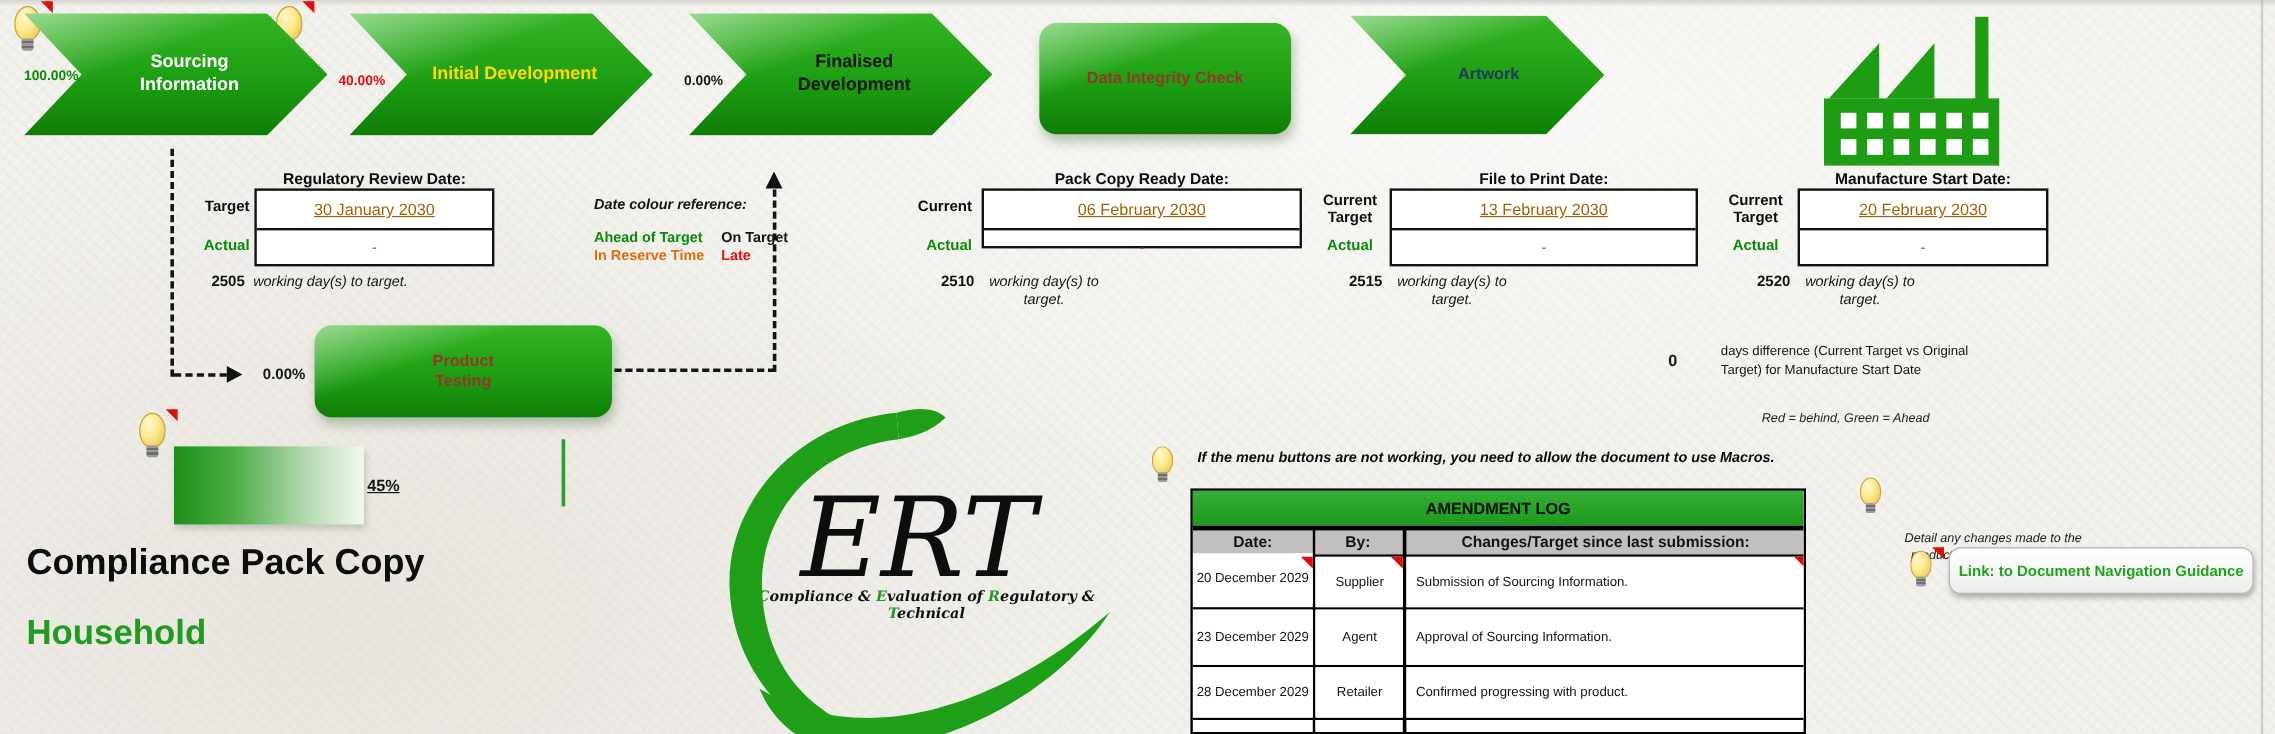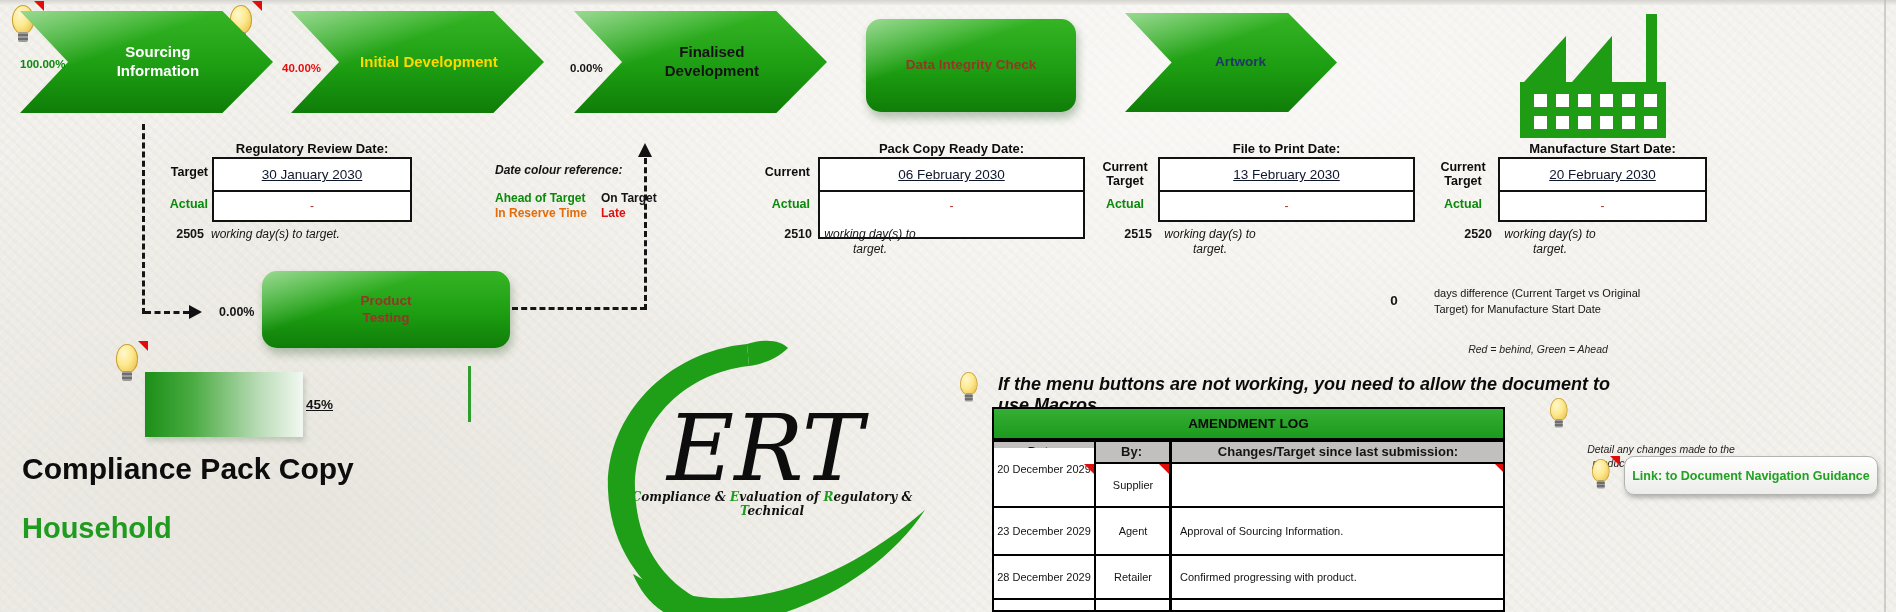--- a/index.html
+++ b/index.html
@@ -25,21 +25,21 @@
   .shape-label{position:absolute;inset:0;display:flex;align-items:center;justify-content:center;
     text-align:center;font-weight:bold;font-size:15px;line-height:1.25;}
   .chev .shape-label{padding-left:9%;}
   .pct{position:absolute;font-weight:bold;font-size:11.5px;}
 
   
   .sec-header{position:absolute;font-weight:bold;font-size:13px;text-align:center;color:#0c0c0c;}
   .datebox{position:absolute;background:#fff;border:2px solid #111;box-sizing:border-box;}
   .datebox .r1{height:31px;border-bottom:2px solid #111;display:flex;align-items:center;justify-content:center;}
   .datebox .r2{height:28px;display:flex;align-items:center;justify-content:center;}
-  .dateval{font-size:13.5px;color:#0f172a;text-decoration:underline;}
+  .dateval{font-size:13.5px;color:#a16207;text-decoration:underline;}
   .dashval{font-size:12px;color:#b03028;}
   .rowlab{position:absolute;font-weight:bold;font-size:12.5px;text-align:right;line-height:14px;color:#0c0c0c;}
   .rowlab.grn{color:#0a8a0a;}
   .dnum{position:absolute;font-weight:bold;font-size:12.5px;text-align:right;}
   .dtxt{position:absolute;font-style:italic;font-size:12px;line-height:15px;}
   .dtxt.wrap{width:96px;text-align:center;}
 
   
   .leg-title{position:absolute;font-style:italic;font-weight:bold;font-size:12px;}
   .leg-item{position:absolute;font-weight:bold;font-size:12px;}
@@ -76,21 +76,21 @@
     background:linear-gradient(#34ae34,#1d9a1d);display:flex;align-items:center;justify-content:center;
     font-weight:bold;font-size:13.5px;color:#0b0b0b;}
   .amd .ghdr{position:absolute;left:0;top:31px;width:100%;height:22px;background:#c1c0bf;box-sizing:border-box;}
   .amd .hcell,.amd .cell{position:absolute;display:flex;align-items:center;box-sizing:border-box;}
   .amd .hcell{font-weight:bold;font-size:13px;justify-content:center;}
   .amd .cell{font-size:11px;justify-content:center;text-align:center;background:#fff;}
   .amd .cell.left{justify-content:flex-start;text-align:left;padding-left:8px;}
   .amd .vl{position:absolute;width:0;border-left:2px solid #000;}
   .amd .hl{position:absolute;left:0;width:100%;height:0;border-top:2px solid #000;}
 
-  .note-macros{position:absolute;font-weight:bold;font-style:italic;font-size:18px;color:#0b0b0b;}
+  .note-macros{position:absolute;font-weight:bold;font-style:italic;font-size:12px;color:#0b0b0b;}
   .note-side{position:absolute;font-style:italic;font-size:10.5px;line-height:14px;text-align:center;color:#222;margin-top:46px;}
   .navbtn{position:absolute;border:1px solid #b3b3b0;border-radius:10px;
     background:linear-gradient(#ffffff,#ececea);box-shadow:1px 3px 4px rgba(120,120,115,.5);
     display:flex;align-items:center;justify-content:center;font-weight:bold;font-size:12.5px;color:#21a121;}
 
   .title1{position:absolute;font-weight:bold;font-size:30px;color:#0d0d0d;}
   .title2{position:absolute;font-weight:bold;font-size:29px;color:#1f9b1f;}
   .tagline{position:absolute;font-family:"DejaVu Serif",serif;font-weight:bold;font-style:italic;
     font-size:12px;text-align:center;color:#111;}
   .tagline .g{color:#1f9b1f;}
@@ -190,21 +190,21 @@
 
   <div class="leg-title" style="left:495px;top:163px;">Date colour reference:</div>
   <div class="leg-item" style="left: 495px; top: 191px; color: rgb(10, 138, 10);">Ahead of Target</div>
   <div class="leg-item" style="left: 601px; top: 191px; color: rgb(20, 20, 20);">On Target</div>
   <div class="leg-item" style="left: 495px; top: 206px; color: rgb(227, 108, 10);">In Reserve Time</div>
   <div class="leg-item" style="left: 601px; top: 206px; color: rgb(224, 16, 16);">Late</div>
 
   <div class="sec-header" style="left:818px;top:141px;width:267px;">Pack Copy Ready Date:</div>
   <div class="rowlab" style="left:738px;top:165px;width:72px;">Current</div>
   <div class="rowlab grn" style="left:738px;top:197px;width:72px;">Actual</div>
-  <div class="datebox" style="left:818px;top:157px;width:267px;height:82px;">
+  <div class="datebox" style="left:818px;top:157px;width:267px;height:50px;">
     <div class="r1 dateval">06 February 2030</div>
     <div class="r2 dashval">-</div>
   </div>
   <div class="dnum" style="left:768px;top:227px;width:44px;">2510</div>
   <div class="dtxt wrap" style="left:822px;top:227px;">working day(s) to target.</div>
 
   <div class="sec-header" style="left:1158px;top:141px;width:257px;">File to Print Date:</div>
   <div class="rowlab" style="left:1096px;top:160px;width:58px;text-align:center;">Current Target</div>
   <div class="rowlab grn" style="left:1096px;top:197px;width:58px;text-align:center;">Actual</div>
   <div class="datebox" style="left:1158px;top:157px;width:257px;height:65px;">
@@ -251,22 +251,23 @@
     <div class="hcell" style="left:0;top:31px;width:100px;height:22px;">Date:</div>
     <div class="hcell" style="left:100px;top:31px;width:75px;height:22px;">By:</div>
     <div class="hcell" style="left:175px;top:31px;width:338px;height:22px;">Changes/Target since last submission:</div>
     <div class="hl" style="top:31px;"></div>
     <div class="hl" style="top:53px;"></div>
     <div class="hl" style="top:97px;"></div>
     <div class="hl" style="top:145px;"></div>
     <div class="hl" style="top:189px;"></div>
     <div class="vl" style="left:100px;top:31px;height:174px;"></div>
     <div class="vl" style="left:175px;top:31px;height:174px;border-left-width:3px;"></div>
-    <div class="cell" style="left:0;top:39px;width:100px;height:42px;">20 December 2029</div>
+    <div class="cell" style="left:0;top:52px;width:100px;height:42px;">20 December 2029</div>
     <div class="cell" style="left:103px;top:55px;width:72px;height:42px;">Supplier</div>
+    <div class="cell left" style="left:178px;top:55px;width:333px;height:42px;">Submission of Sourcing Information.</div>
     <div class="cell" style="left:0;top:99px;width:100px;height:46px;">23 December 2029</div>
     <div class="cell" style="left:103px;top:99px;width:72px;height:46px;">Agent</div>
     <div class="cell left" style="left:178px;top:99px;width:333px;height:46px;">Approval of Sourcing Information.</div>
     <div class="cell" style="left:0;top:147px;width:100px;height:42px;">28 December 2029</div>
     <div class="cell" style="left:103px;top:147px;width:72px;height:42px;">Retailer</div>
     <div class="cell left" style="left:178px;top:147px;width:333px;height:42px;">Confirmed progressing with product.</div>
     <span class="ctri" style="left:90px;top:55px;"></span>
     <span class="ctri" style="left:165px;top:55px;"></span>
     <span class="ctri" style="left:501px;top:55px;"></span>
   </div>

